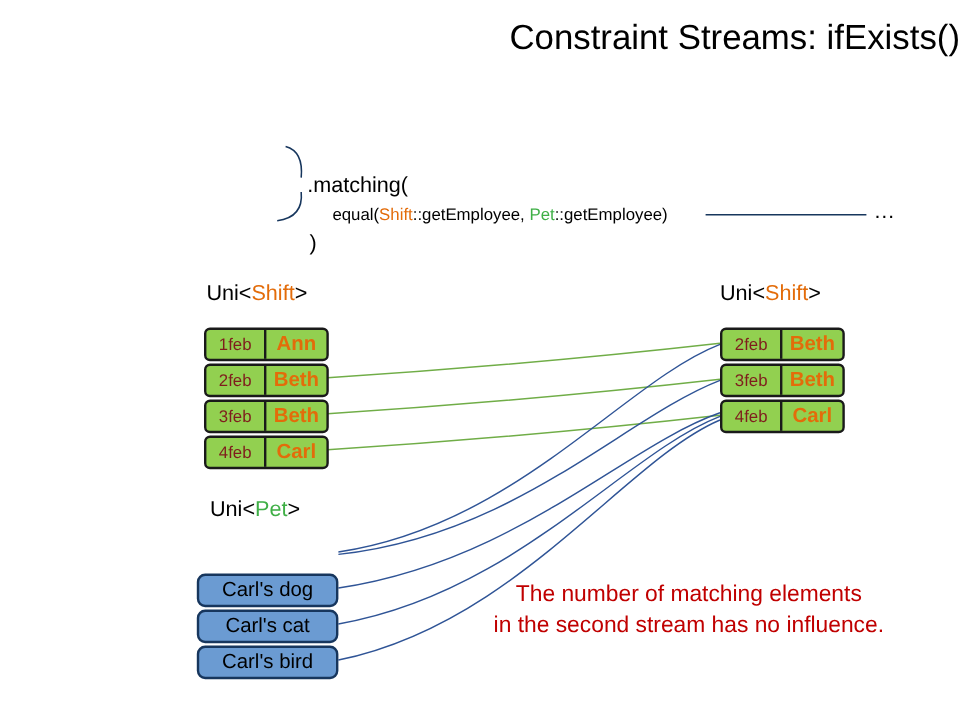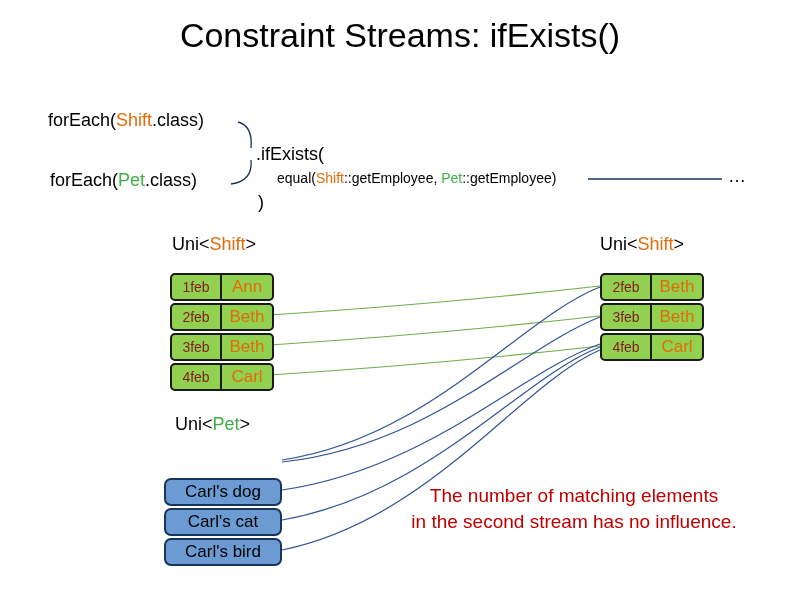--- a/index.html
+++ b/index.html
@@ -1,39 +1,39 @@
 <!DOCTYPE html>
 <html><head>
 <meta charset="utf-8">
 <style>
   html,body{margin:0;padding:0;background:#fff;}
   .canvas{
     position:relative;width:800px;height:600px;background:#ffffff;
     font-family:"Liberation Sans", sans-serif;color:#000;overflow:hidden;
   }
   .abs{position:absolute;}
-  .title{top:16px;left:0;width:800px;text-align:center;font-size:34px;}
+  .title{top:16px;left:0;width:800px;text-align:right;font-size:29px;}
   .subtitle{top:66px;left:0;width:800px;text-align:center;font-size:14px;}
   .code{font-size:18px;white-space:nowrap;}
   .code-small{font-size:14px;white-space:nowrap;}
   .shift-color{color:#e36c0a;}
   .pet-color{color:#3faf46;}
   .uni-label{font-size:18px;white-space:nowrap;}
   .svg-layer{position:absolute;left:0;top:0;width:800px;height:600px;z-index:1;}
   .shift-row{
     position:absolute;width:100px;height:24px;background:#92d050;
     border:2px solid #1a1a1a;border-radius:5px;display:flex;z-index:2;
   }
   .shift-date{
     width:48px;border-right:2px solid #1a1a1a;display:flex;align-items:center;
     justify-content:center;font-size:14px;color:#7f1d1d;
   }
   .shift-name{
     flex:1;display:flex;align-items:center;justify-content:center;
-    font-size:17px;color:#e36c0a;overflow:hidden;
+    font-size:17px;color:#e36c0a;overflow:hidden;font-weight:bold;
   }
   .pet-row{
     position:absolute;width:114px;height:24px;background:#6b9bd2;
     border:2px solid #17365d;border-radius:7px;display:flex;align-items:center;
     justify-content:center;font-size:17px;color:#000;z-index:2;
   }
   .note{
     top:483px;left:368px;width:412px;text-align:center;
     font-size:19px;line-height:26px;color:#c00000;
   }
@@ -63,29 +63,23 @@
       <path d="M 282 460 C 430 438, 520 318, 600 287"></path>
       <path d="M 282 462 C 430 446, 520 348, 600 317"></path>
       <path d="M 282 490 C 430 468, 520 372, 600 344"></path>
       <path d="M 282 520 C 430 494, 520 378, 600 347"></path>
       <path d="M 282 550 C 430 520, 520 384, 600 350"></path>
     </g>
   </svg>
 
   <div class="abs title">Constraint Streams: ifExists()</div>
 
-  <div class="abs code" style="left:48px;top:110px;">
-    <span>forEach(</span><span class="shift-color">Shift</span><span>.class)</span>
-  </div>
 
-  <div class="abs code" style="left:256px;top:144px;">.ifExists(</div>
+  <div class="abs code" style="left:256px;top:144px;">.matching(</div>
 
-  <div class="abs code" style="left:50px;top:170px;">
-    <span>forEach(</span><span class="pet-color">Pet</span><span>.class)</span>
-  </div>
 
   <div class="abs code-small" style="left:277px;top:170px;">
     <span>equal(</span><span class="shift-color">Shift</span><span>::getEmployee, </span><span class="pet-color">Pet</span><span>::getEmployee)</span>
   </div>
 
   <div class="abs code" style="left:258px;top:192px;">)</div>
 
   <div class="abs ellipsis" style="left:728px;top:166px;">…</div>
 
   <div class="abs uni-label" style="left:172px;top:234px;">

